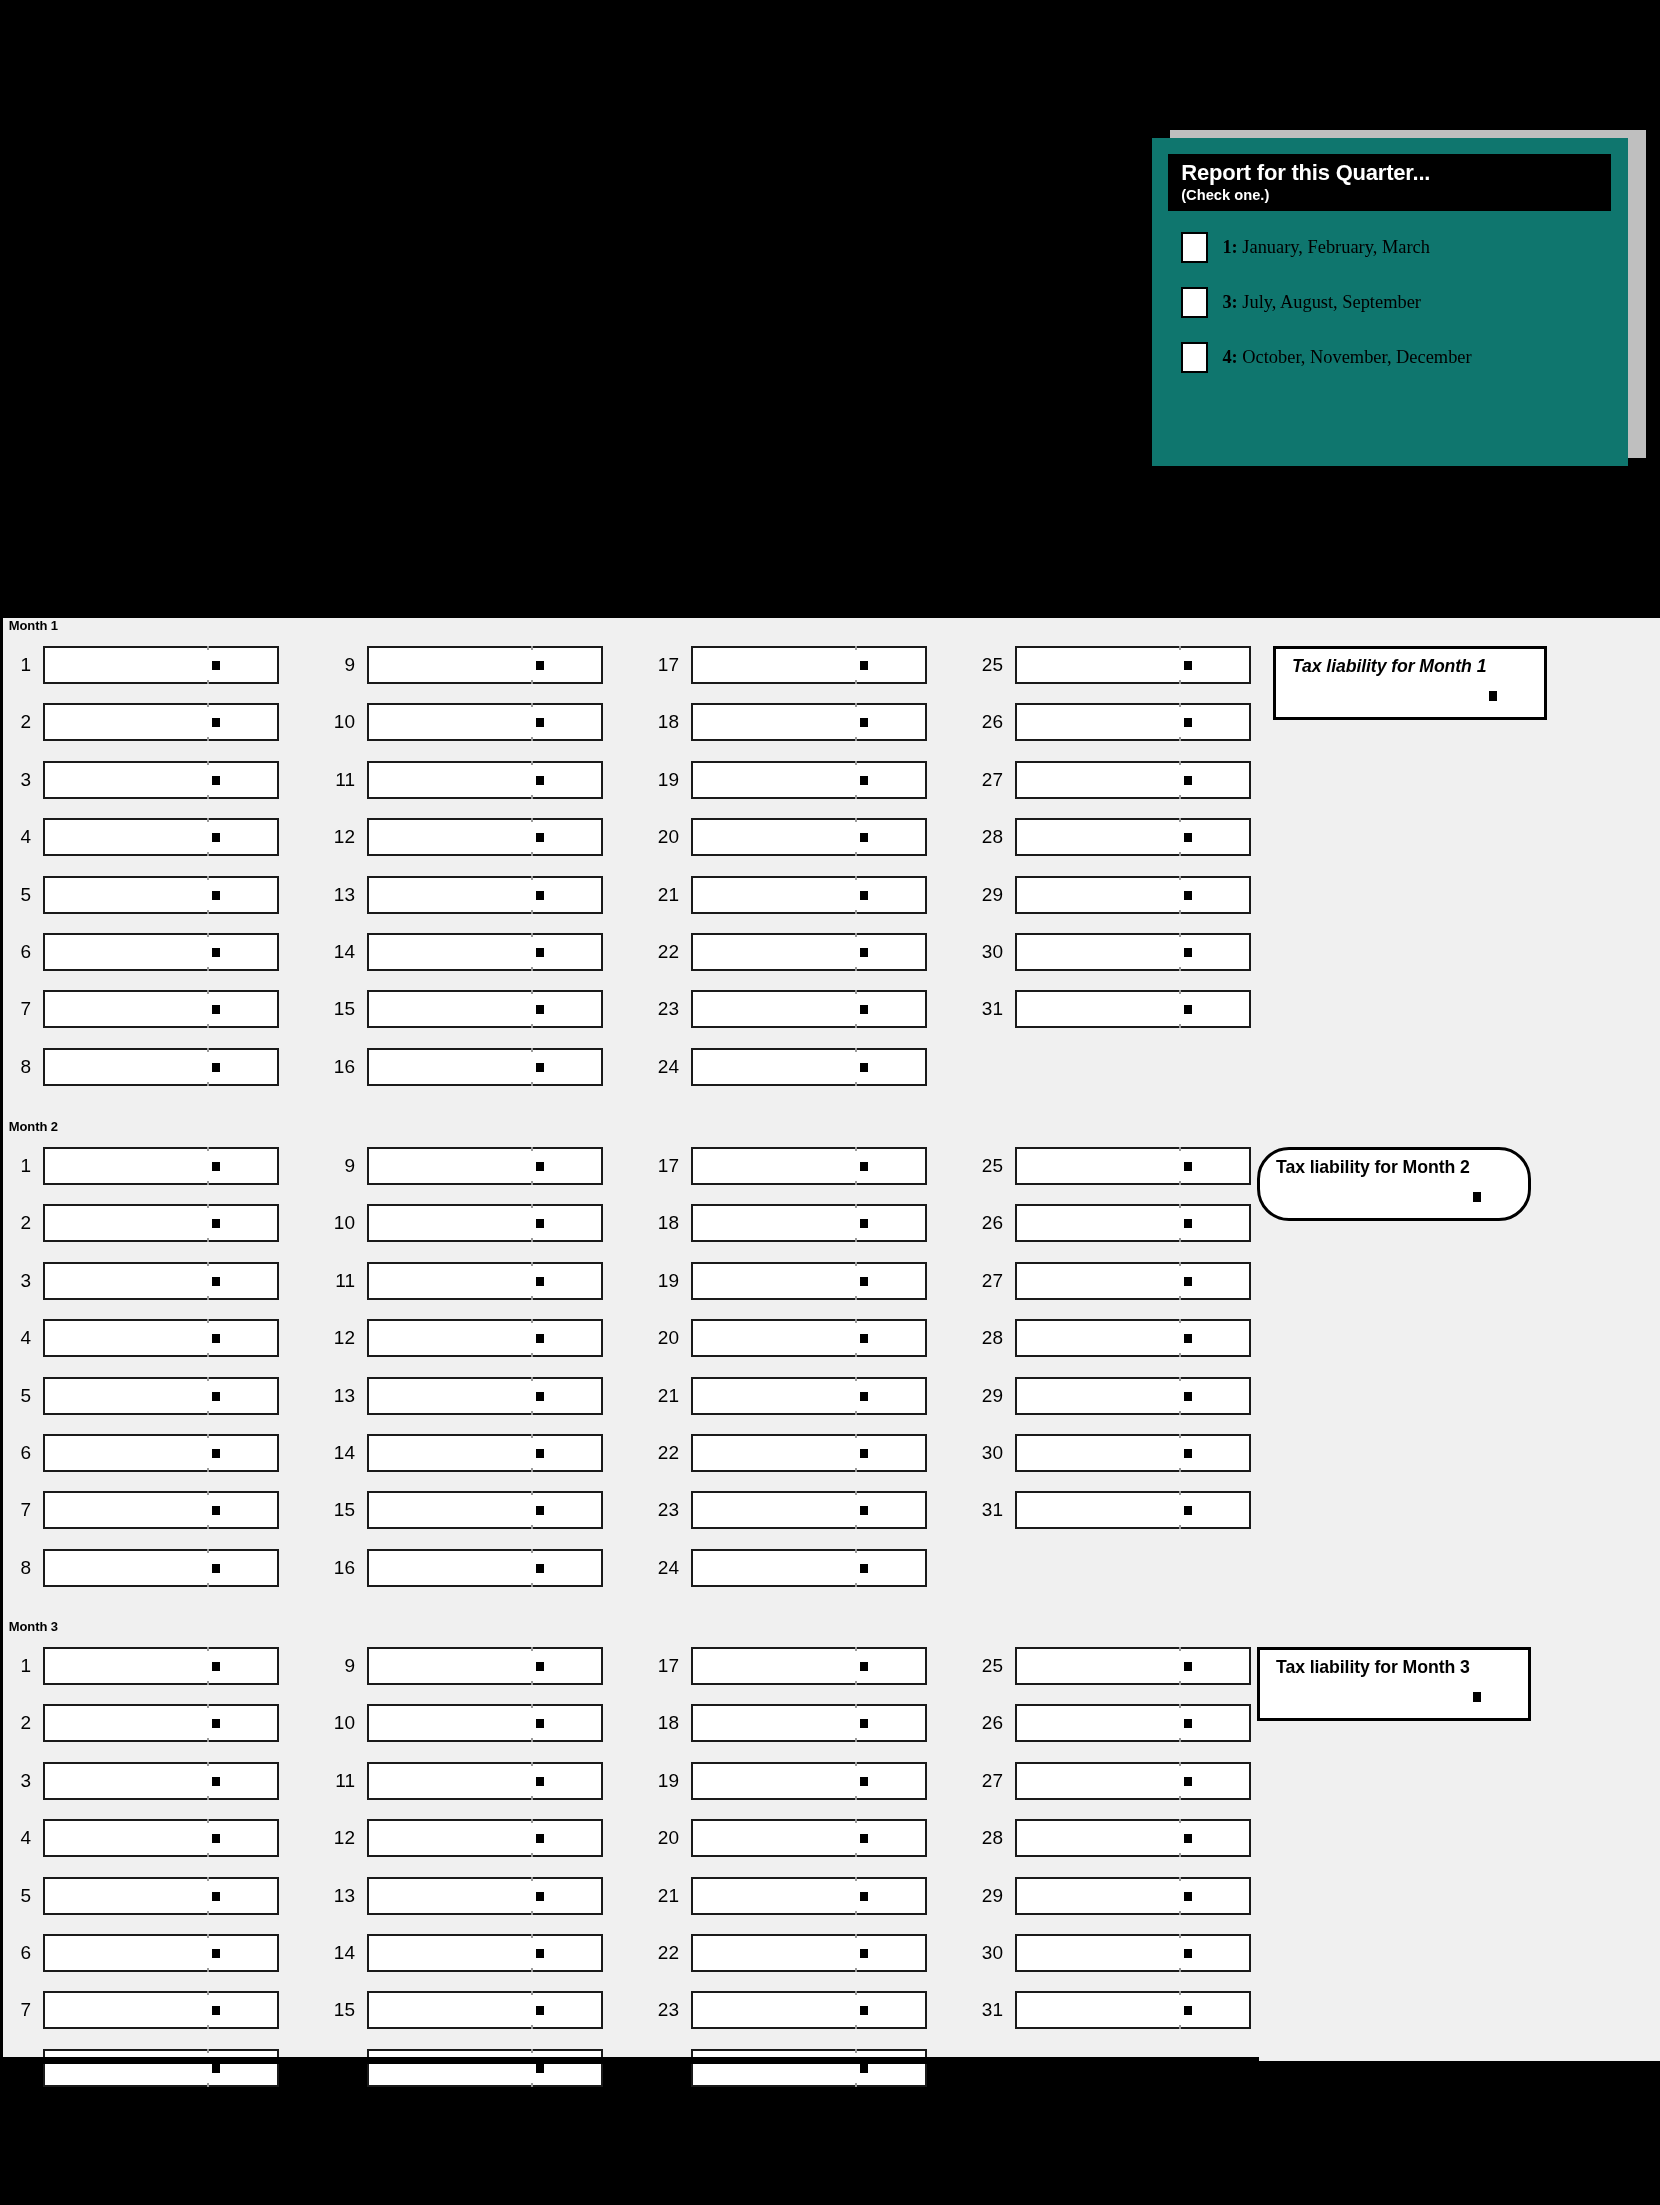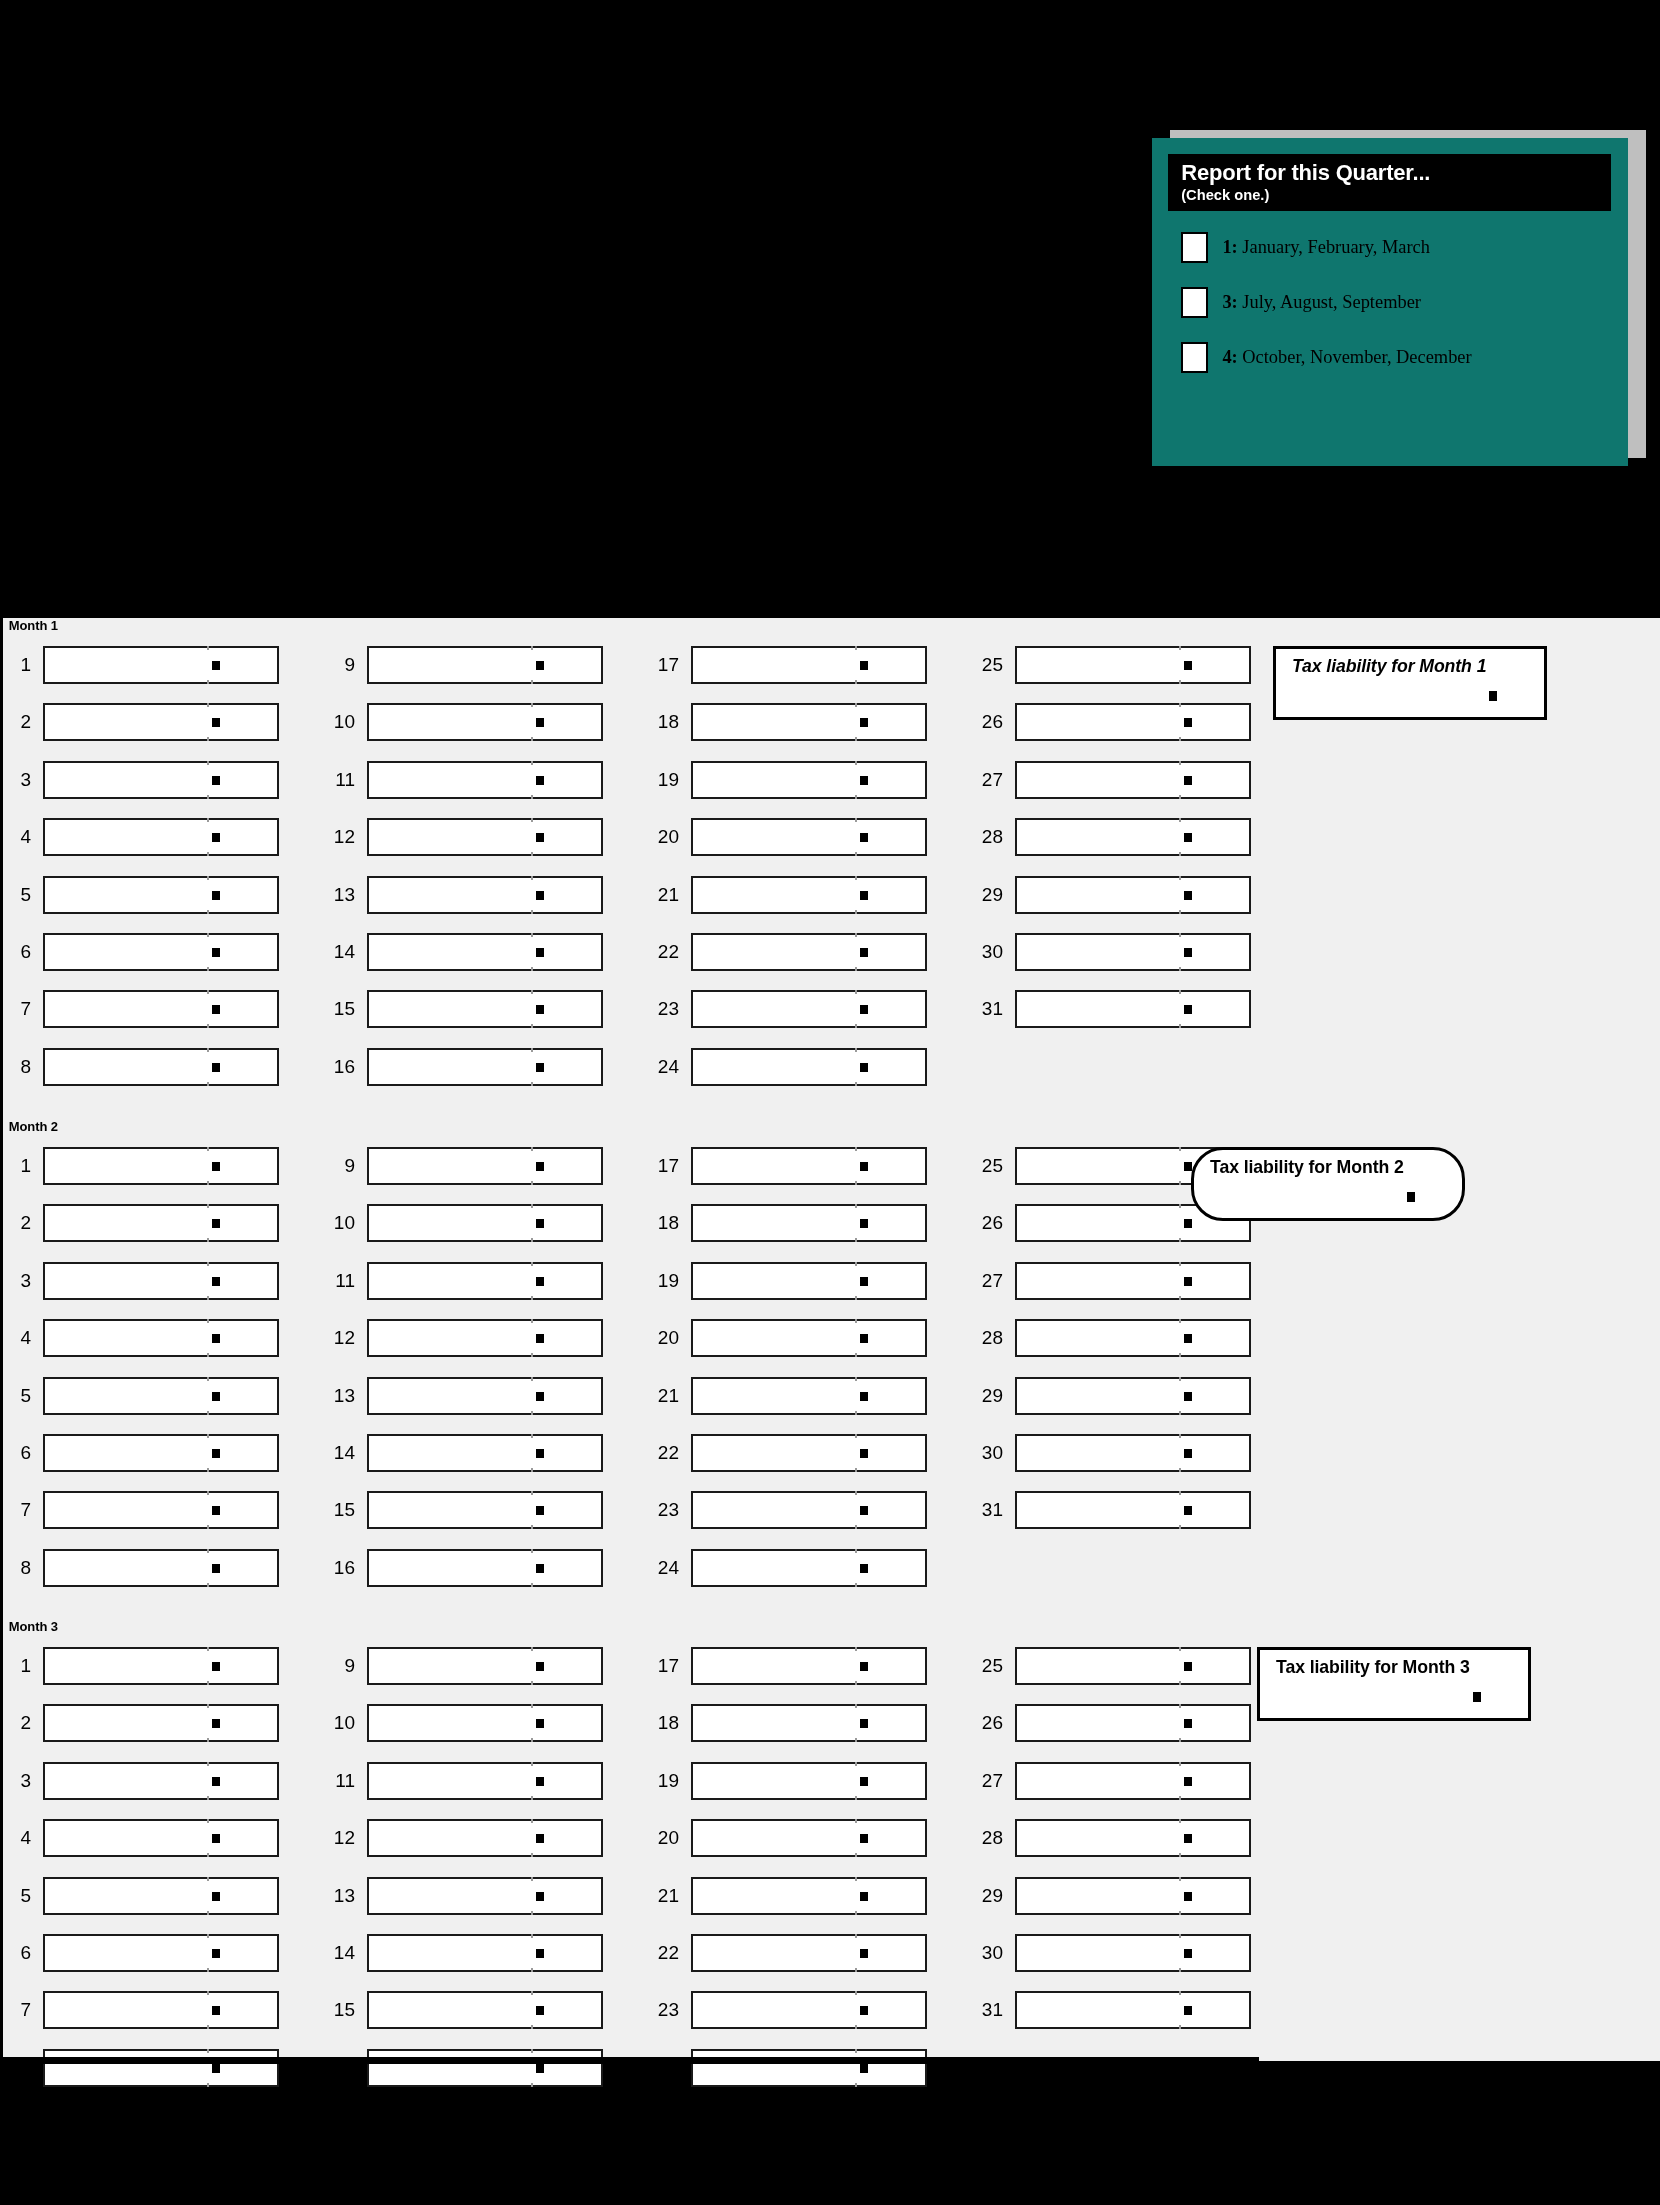--- a/index.html
+++ b/index.html
@@ -757,21 +757,21 @@
           </div>
           <div class="day-cell" style="left: 972px; top: 344px;">
             <div class="day-num">31</div>
             <div class="day-box">
               <div class="cents-tick"></div>
               <div class="cents-tick-b"></div>
               <div class="decimal-dot"></div>
             </div>
           </div>
         </div>
-        <div class="tax-box" style="left: 1191px; top: 28px; border-radius: 32px;">
+        <div class="tax-box" style="left: 1257px; top: 28px; border-radius: 32px;">
           <div class="tax-box-label">Tax liability for Month 2</div>
           <div class="tax-box-dot"></div>
         </div>
       </div>
       <div class="month-section" style="top: 1001px;">
         <div class="month-title">Month 3</div>
         <div class="day-grid">
           <div class="day-cell" style="left: 0px; top: 0px;">
             <div class="day-num">1</div>
             <div class="day-box">

